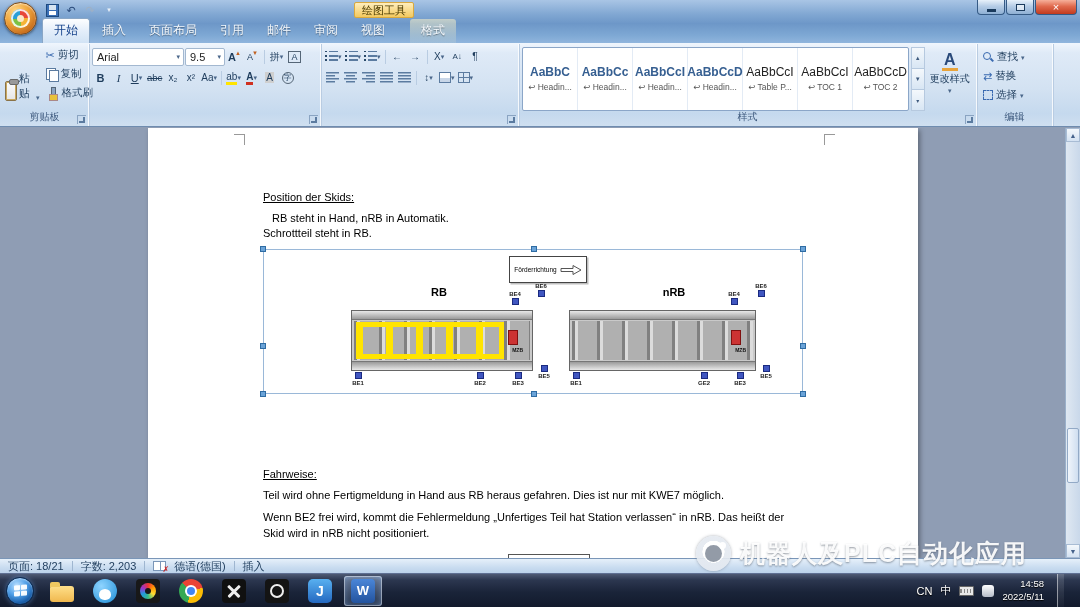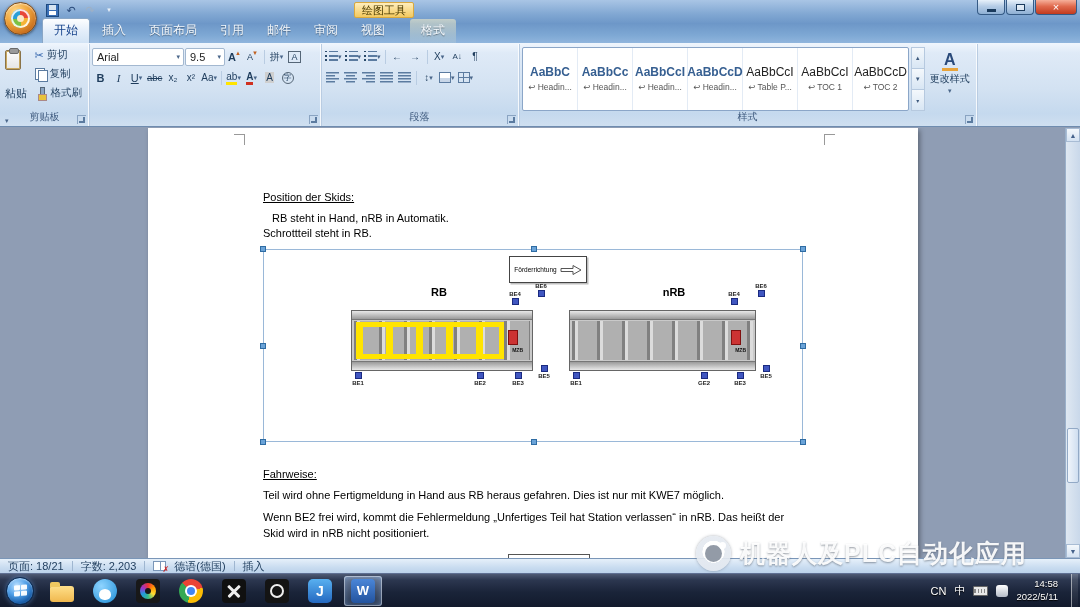--- a/index.html
+++ b/index.html
@@ -31,21 +31,21 @@
 .tab{padding:3px 11px 4px;font-size:12px;color:#f4f8fc;border-radius:3px 3px 0 0;text-shadow:0 1px 1px rgba(0,0,0,.4);white-space:nowrap}
 .tab.active{background:linear-gradient(#fdfeff,#e4eefa 50%,#d2e3f5);color:#15428b;border:1px solid #89a6c6;border-bottom:none;text-shadow:none}
 .tab.ctx{margin-left:13px;background:linear-gradient(rgba(255,244,200,.55),rgba(255,244,200,.12))}
 
 
 .ribbon{position:absolute;top:43px;left:0;right:0;height:84px;background:linear-gradient(#f0f6fd,#dfeaf7 12%,#d3e2f2 55%,#c5d9ee 85%,#cfdff0);border-bottom:1px solid #6f8caf;display:flex;align-items:stretch;padding:1px 0 0 1px;z-index:20}
 .rgroup{position:relative;border-right:1px solid rgba(255,255,255,.8);box-shadow:1px 0 0 #b9cce2;padding:2px 3px 15px;flex:0 0 auto}
 .glabel{position:absolute;left:0;right:0;bottom:2px;text-align:center;font-size:10px;color:#3e5a7e}
 .dlg{position:absolute;right:2px;bottom:2px;width:9px;height:9px;border-left:1px solid #8aa4c2;border-top:1px solid #8aa4c2}
 .dlg::after{content:"";position:absolute;right:1px;bottom:1px;width:4px;height:4px;border-right:2px solid #5b7ba0;border-bottom:2px solid #5b7ba0}
-.bigbtn{display:flex;flex-direction:column;align-items:flex-start;gap:16px;width:40px;padding-top:3px;font-size:11px;color:#1e3c5c;border:1px solid transparent;border-radius:3px}
+.bigbtn{display:flex;flex-direction:row;align-items:flex-end;gap:2px;width:40px;padding-top:3px;font-size:11px;color:#1e3c5c;border:1px solid transparent;border-radius:3px}
 .sbtn{display:flex;align-items:center;gap:3px;height:18px;padding:0 3px;font-size:10.5px;color:#1e3c5c;border-radius:2px;white-space:nowrap}
 .mbtn{min-width:17px;height:17px;padding:0 1px;display:inline-flex;align-items:center;justify-content:center;font-size:10px;color:#1e3c5c;border-radius:2px}
 .caret{font-size:7px;color:#4a668a;line-height:1}
 .frow{display:flex;align-items:center;gap:1px;height:21px}
 .vsep{width:1px;height:14px;background:#b9cce2;margin:0 2px;flex:0 0 auto}
 .sel{display:flex;align-items:center;justify-content:space-between;height:18px;background:#fff;border:1px solid #a3b8d0;border-radius:2px;padding:0 3px 0 4px;font-size:11px;color:#222}
 .ic-clip{width:16px;height:20px;background:linear-gradient(#fdfdfd,#e5e5e5);border:1px solid #8a7348;border-radius:2px;position:relative;box-shadow:inset 0 0 0 1px #c9a85f}
 .ic-clip::after{content:"";position:absolute;left:3px;top:-3px;width:8px;height:4px;background:#9a9a9a;border:1px solid #6a6a6a;border-radius:2px}
 .cuticon{color:#3a6ab0;font-size:11px}
 .ic-copy{width:12px;height:13px;position:relative;flex:0 0 auto}
@@ -90,21 +90,21 @@
 
 .docarea{position:absolute;top:128px;left:0;right:0;height:430px;background:#8f9db4;overflow:hidden}
 .page{position:absolute;left:148px;top:0;width:770px;height:430px;background:#fff;box-shadow:2px 2px 5px rgba(0,0,0,.35);overflow:hidden;color:#000}
 .crop{position:absolute;width:11px;height:11px}
 .crop.l{left:86px;top:6px;border-top:1px solid #999;border-right:1px solid #999}
 .crop.r{left:676px;top:6px;border-top:1px solid #999;border-left:1px solid #999}
 .doc-h{position:absolute;left:100px;top:31px;width:400px;text-align:center;font-size:13.5px;font-weight:bold;white-space:nowrap}
 .dt{position:absolute;font-size:11px;white-space:nowrap}
 .dt.wrap{white-space:normal}
 .underlined{text-decoration:underline}
-.selbox{position:absolute;left:115px;top:121px;width:540px;height:193px;border:1px solid #9ab8d8}
+.selbox{position:absolute;left:115px;top:121px;width:540px;height:145px;border:1px solid #9ab8d8}
 .hdl{position:absolute;width:6px;height:6px;background:#6aa3d8;border:1px solid #2f6ca3;z-index:5}
 .dirbox{position:absolute;left:245px;top:6px;width:78px;height:27px;background:#fff;border:1px solid #444;box-shadow:1.5px 1.5px 0 rgba(0,0,0,.25);display:flex;align-items:center;justify-content:center;gap:3px}
 .dirtext{font-size:6.5px;white-space:nowrap}
 .convlabel{position:absolute;font-weight:bold;font-size:11px;text-align:center}
 .conv{position:absolute;border:1px solid #666;background:#c9c9c9}
 .rail{position:absolute;left:0;right:0;height:9px;background:linear-gradient(#e8e8e8,#9a9a9a)}
 .rail.t{top:0;border-bottom:1px solid #777}
 .rail.b{bottom:0;border-top:1px solid #777;background:linear-gradient(#9a9a9a,#e8e8e8)}
 .rollers{position:absolute;left:2px;right:2px;top:10px;bottom:10px;background:repeating-linear-gradient(90deg,#808080 0 3px,#dcdcdc 3px 6px,#b0b0b0 6px 25px)}
 .skid{position:absolute;left:4px;right:28px;top:11px;bottom:11px;border:5px solid #ffe400;border-left-width:7px;background:repeating-linear-gradient(90deg,transparent 0 23px,#ffe400 23px 30px)}
@@ -144,21 +144,21 @@
 .ti.chrome::before{content:"";position:absolute;inset:6px;background:#fff;border-radius:50%}
 .ti.chrome::after{content:"";position:absolute;inset:8px;background:#4285f4;border-radius:50%}
 .ti.darkx{background:#101010;border-radius:4px}
 .ti.darkx::before,.ti.darkx::after{content:"";position:absolute;left:4px;top:11px;width:16px;height:2.5px;background:#eee;border-radius:1px}
 .ti.darkx::before{transform:rotate(45deg)}
 .ti.darkx::after{transform:rotate(-45deg)}
 .ti.darkcam{background:#141414;border-radius:4px}
 .ti.darkcam::before{content:"";position:absolute;inset:5px;border:2.5px solid #eee;border-radius:50%}
 .ti.japp{background:linear-gradient(#58b0f0,#2468c0);border-radius:5px;display:flex;align-items:center;justify-content:center;color:#fff;font-weight:bold;font-size:14px}
 .ti.word{background:linear-gradient(#4a86d8,#23539e);border-radius:4px;display:flex;align-items:center;justify-content:center;color:#fff;font-weight:bold;font-size:13px}
-.tray{margin-left:auto;display:flex;align-items:center;gap:8px;height:100%;color:#fff;padding-right:2px}
+.tray{margin-left:auto;display:flex;align-items:center;gap:8px;height:100%;color:#fff;padding-right:16px}
 .trtxt{font-size:11px;text-shadow:0 1px 1px #000}
 .ic-kbd{width:15px;height:10px;background:#e8e8e8;border:1px solid #666;border-radius:1px;background-image:repeating-linear-gradient(90deg,#888 0 1px,transparent 1px 3px);background-size:13px 4px;background-position:1px 2px;background-repeat:repeat-x}
 .tr-dot{width:12px;height:12px;border-radius:3px;background:linear-gradient(#fff,#b5bcc8)}
 .clock{display:flex;flex-direction:column;align-items:flex-end;justify-content:center;font-size:9.5px;line-height:1.3;text-shadow:0 1px 1px #000}
 .showdesk{width:7px;height:100%;border-left:1px solid rgba(255,255,255,.5);background:linear-gradient(rgba(255,255,255,.14),rgba(255,255,255,.03));margin-left:5px}
 
 
 .wm{position:absolute;left:696px;top:536px;display:flex;align-items:center;gap:9px;z-index:50;pointer-events:none}
 .wm-logo{width:35px;height:35px;border-radius:50%;background:radial-gradient(circle at 50% 45%,rgba(255,255,255,.95) 0 42%,rgba(228,233,240,.92) 43% 100%);position:relative;box-shadow:0 0 3px rgba(80,90,105,.5)}
 .wm-logo::after{content:"";position:absolute;inset:9px;border-radius:50%;background:rgba(128,138,152,.85)}
@@ -340,21 +340,20 @@
           </span>
         <span class="mbtn">
             <span class="ic-shade"></span>
             <span class="caret">▾</span>
           </span>
         <span class="mbtn">
             <span class="ic-grid"></span>
             <span class="caret">▾</span>
           </span>
       </div>
-      <div class="glabel">段落</div>
       <span class="dlg"></span>
     </div>
 
     <div class="rgroup" style="width:458px">
       <div style="display:flex;gap:2px">
         <div class="sgal">
           <div class="sitem">
               <span class="sprev hstyle">AaBbC</span>
               <span class="slbl">↩ Headin...</span>
             </div>
@@ -391,20 +390,39 @@
         <div class="chgbtn">
           <span class="chg-a">A</span>
           <span>更改样式</span>
           <span class="caret">▾</span>
         </div>
       </div>
       <div class="glabel">样式</div>
       <span class="dlg"></span>
     </div>
 
+    <div class="rgroup" style="width:76px">
+      <div style="display:flex;flex-direction:column;gap:1px;padding-top:2px">
+        <span class="sbtn">
+            <span class="ic-mag"></span>
+            <span>查找</span>
+            <span class="caret">▾</span>
+          </span>
+        <span class="sbtn">
+            <span class="ic-swap">⇄</span>
+            <span>替换</span>
+          </span>
+        <span class="sbtn">
+            <span class="ic-selicon"></span>
+            <span>选择</span>
+            <span class="caret">▾</span>
+          </span>
+      </div>
+      <div class="glabel">编辑</div>
+    </div>
   </div>
 
   <div class="docarea">
     <div class="page">
       <span class="crop l"></span>
       <span class="crop r"></span>
       <div class="dt underlined" style="left:115px;top:63px">Position der Skids:</div>
       <div class="dt" style="left:124px;top:84px">RB steht in Hand, nRB in Automatik.</div>
       <div class="dt" style="left:115px;top:99px">Schrottteil steht in RB.</div>
 

